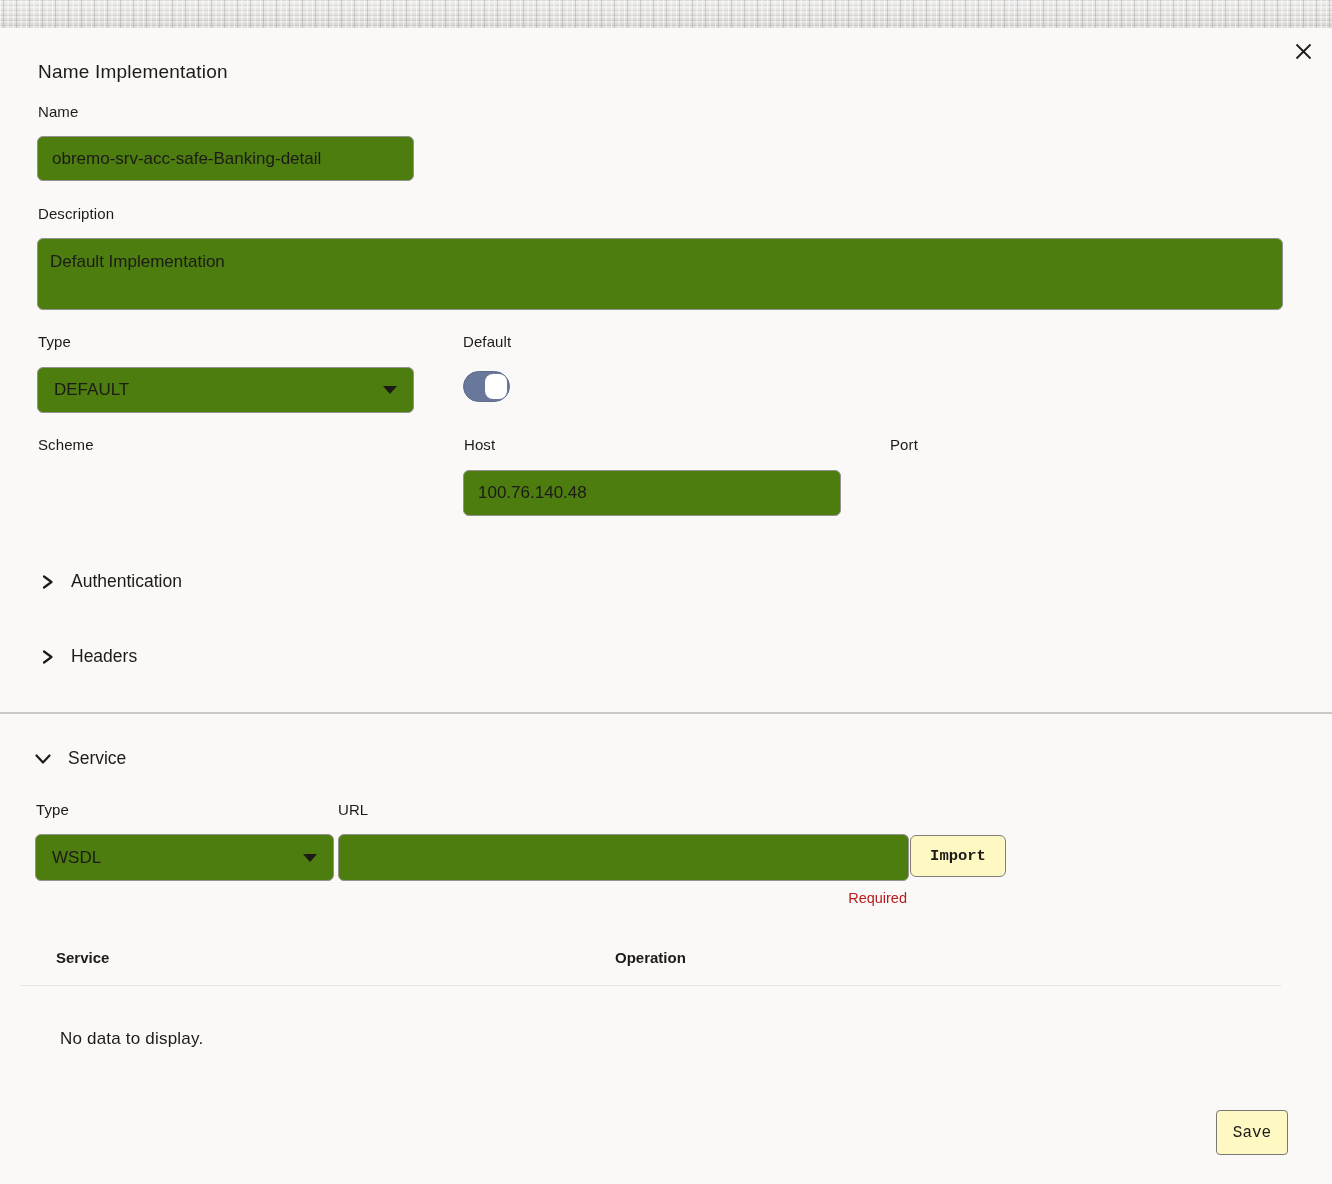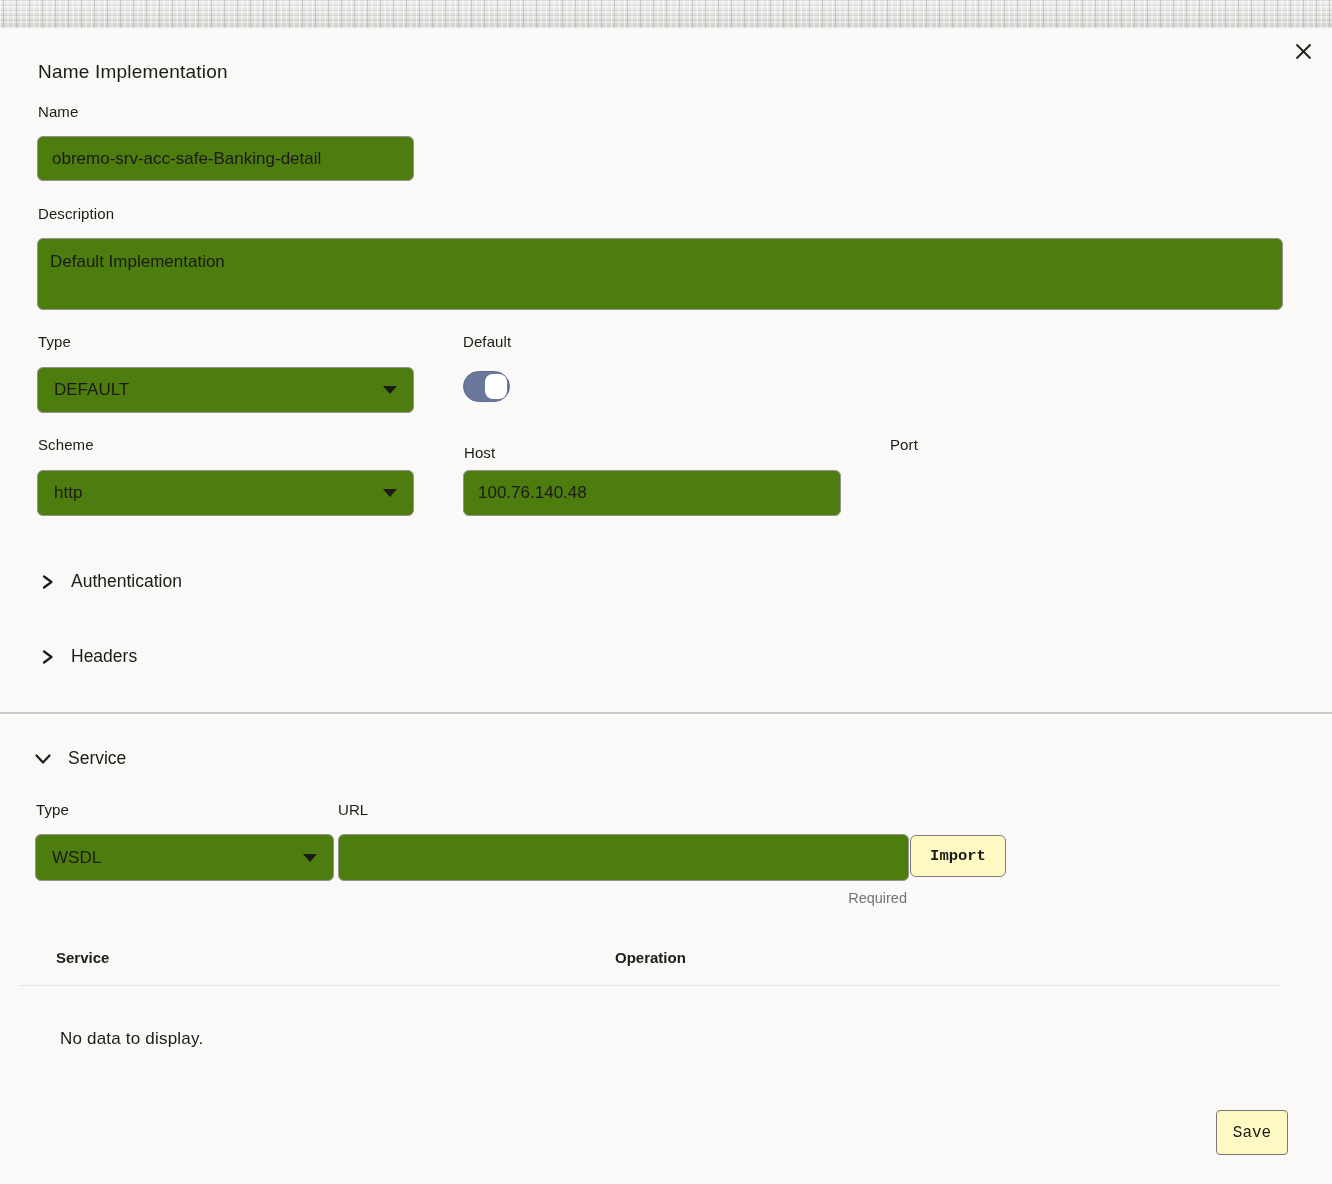--- a/index.html
+++ b/index.html
@@ -84,21 +84,21 @@
   .btn {
     display: flex; align-items: center; justify-content: center;
     background: #fef9c3; border: 1px solid #807d78; border-radius: 6px;
     font-family: Liberation Mono, monospace;
     font-size: 15.5px; color: #1c1b17; cursor: pointer; text-align: center;
   }
   .btn.import { font-weight: 700; }
   .btn.save { border-radius: 4px; border-color: #7a7875; font-weight: 400; font-size: 16px; }
 
   .required-hint {
-    font-size: 14.5px; color: #737373; text-align: right;
+    font-size: 14.5px; color: #b91c1c; text-align: right;
   }
 
   .th { font-size: 15px; font-weight: 700; }
   .table-divider { left: 20px; top: 957px; width: 1261px; height: 1px; background: #e7e5e2; }
   .empty-msg { font-size: 17px; letter-spacing: 0.2px; }
 </style>
 </head>
 <body>
 
 <div class="stage">
@@ -127,26 +127,22 @@
       <span>DEFAULT</span>
       <span class="caret"></span>
     </div>
 
     <div class="abs field-label" style="left:463px; top:305px;">Default</div>
     <div class="abs toggle" style="left: 463px; top: 343px; background: rgb(104, 119, 154);">
       <div class="knob"></div>
     </div>
 
     <div class="abs field-label" style="left:38px; top:408px;">Scheme</div>
-    <div class="abs select" style="left:37px; top:442px; width:377px; height:46px;">
-      <span>http</span>
-      <span class="caret"></span>
-    </div>
 
-    <div class="abs field-label" style="left:464px; top:408px;margin-top:8px;">Host</div>
+    <div class="abs field-label" style="left:464px; top:408px;">Host</div>
     <input class="abs text-input" style="left: 463px; top: 442px; width: 378px; height: 46px;" value="100.76.140.48">
 
     <div class="abs field-label" style="left:890px; top:408px;">Port</div>
 
     <div class="abs disclosure" style="left:40px; top:543px;">
       <span class="chev">
         <svg width="15" height="16" viewBox="0 0 15 16">
             <polyline points="4,2.5 11.5,8 4,13.5" fill="none" stroke="#1c1b17" stroke-width="2.2" stroke-linecap="round" stroke-linejoin="round"></polyline>
           </svg>
       </span>

